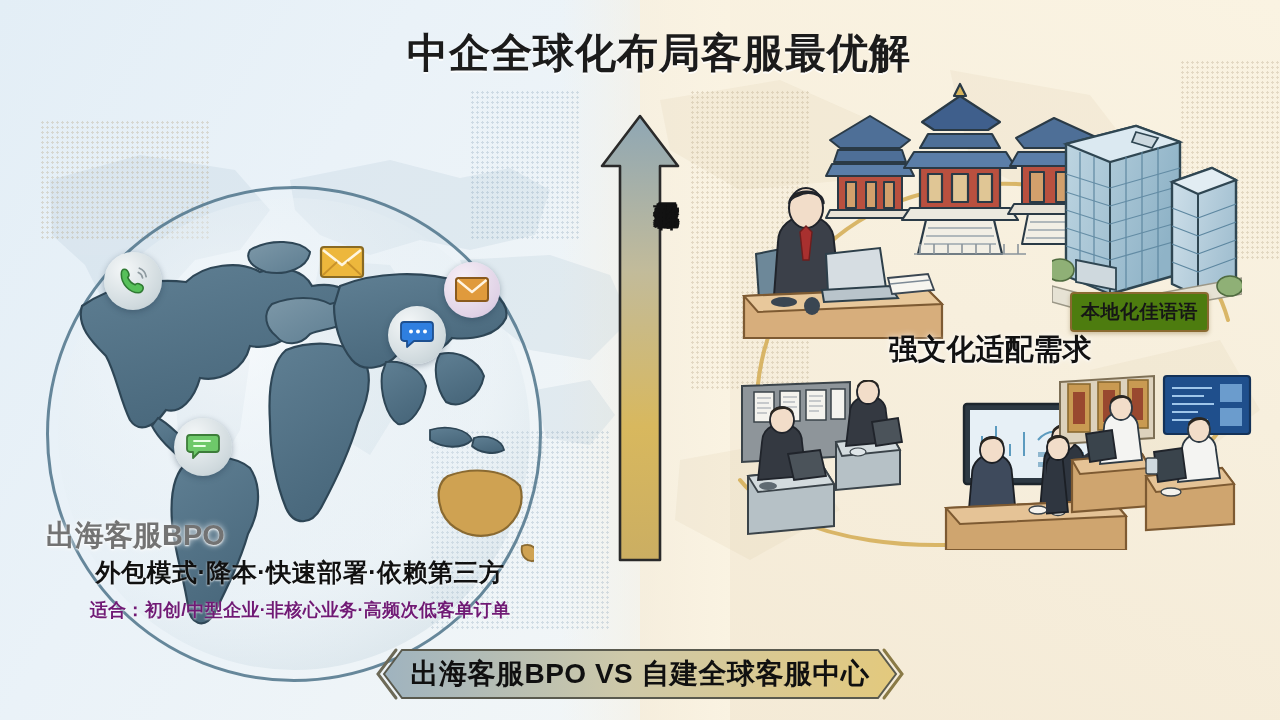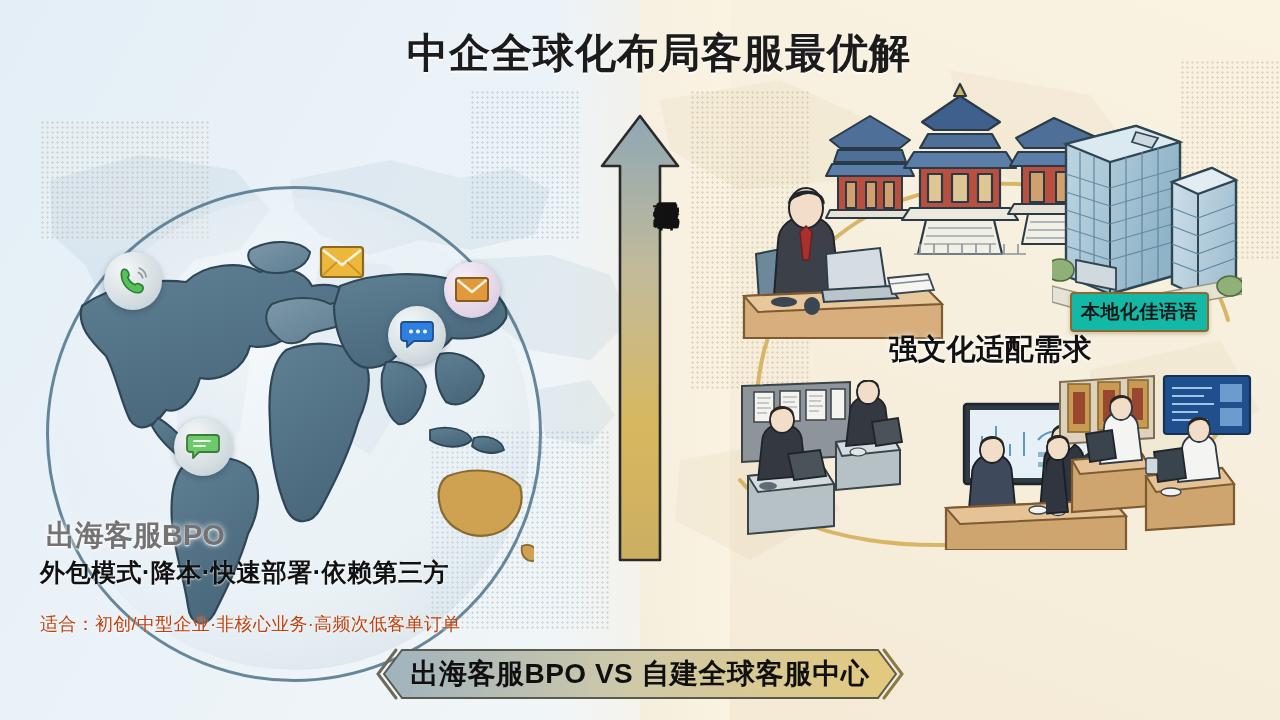--- a/index.html
+++ b/index.html
@@ -55,30 +55,30 @@
     line-height:30px;letter-spacing:0;
     writing-mode:vertical-rl;text-orientation:upright;
     display:flex;align-items:flex-start;justify-content:center;}
 
   
   .scene{position:absolute;}
   .right-label{position:absolute;left:780px;top:330px;width:420px;text-align:center;
     font-size:29px;font-weight:bold;color:#111;
     text-shadow:0 1px 2px rgba(255,255,255,.95),0 0 6px rgba(255,255,255,.9);}
   .badge{position:absolute;left:1070px;top:292px;
-    padding:5px 9px;background:#14b8a6;border:2px solid #8a6a31;border-radius:4px;
+    padding:5px 9px;background:#4d7c0f;border:2px solid #8a6a31;border-radius:4px;
     font-size:19px;font-weight:bold;color:#161616;letter-spacing:.5px;
     box-shadow:0 2px 4px rgba(120,95,40,.35);}
   .swoosh{position:absolute;left:700px;top:150px;width:560px;height:420px;}
 
   
-  .copy{position:absolute;}
+  .copy{position:absolute;text-align:center;}
   .copy .l1{font-size:25px;font-weight:bold;color:#111;letter-spacing:.5px;
     text-shadow:0 1px 2px rgba(255,255,255,.8);}
-  .copy .l2{font-size:18px;font-weight:normal;color:#c2410c;margin-top:23px;letter-spacing:.3px;
+  .copy .l2{font-size:18px;font-weight:bold;color:#701a75;margin-top:9px;letter-spacing:.3px;
     text-shadow:0 1px 2px rgba(255,255,255,.8);}
   .copy-left{left:40px;top:556px;width:520px;}
   .copy-right{left:720px;top:556px;width:520px;}
 
   
   .banner{position:absolute;left:372px;top:646px;width:536px;height:56px;}
   .banner-text{position:absolute;left:372px;top:646px;width:536px;height:56px;
     display:flex;align-items:center;justify-content:center;
     font-size:28px;font-weight:bold;color:#101010;letter-spacing:.5px;}
 </style>

